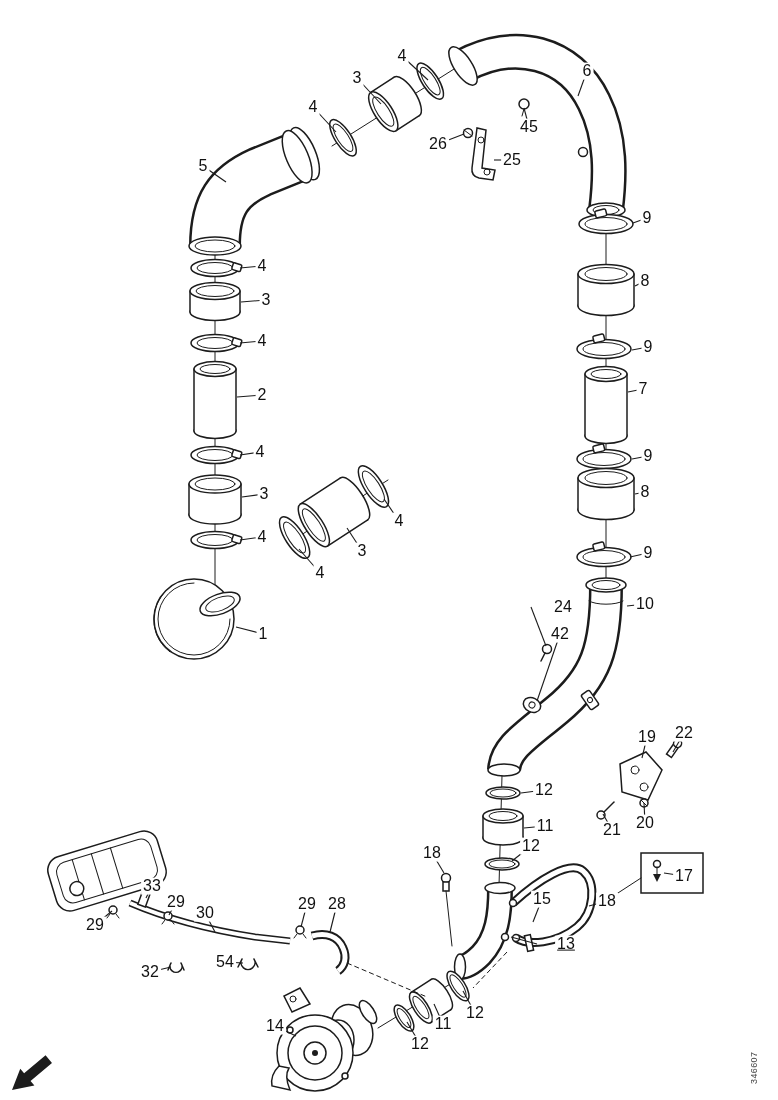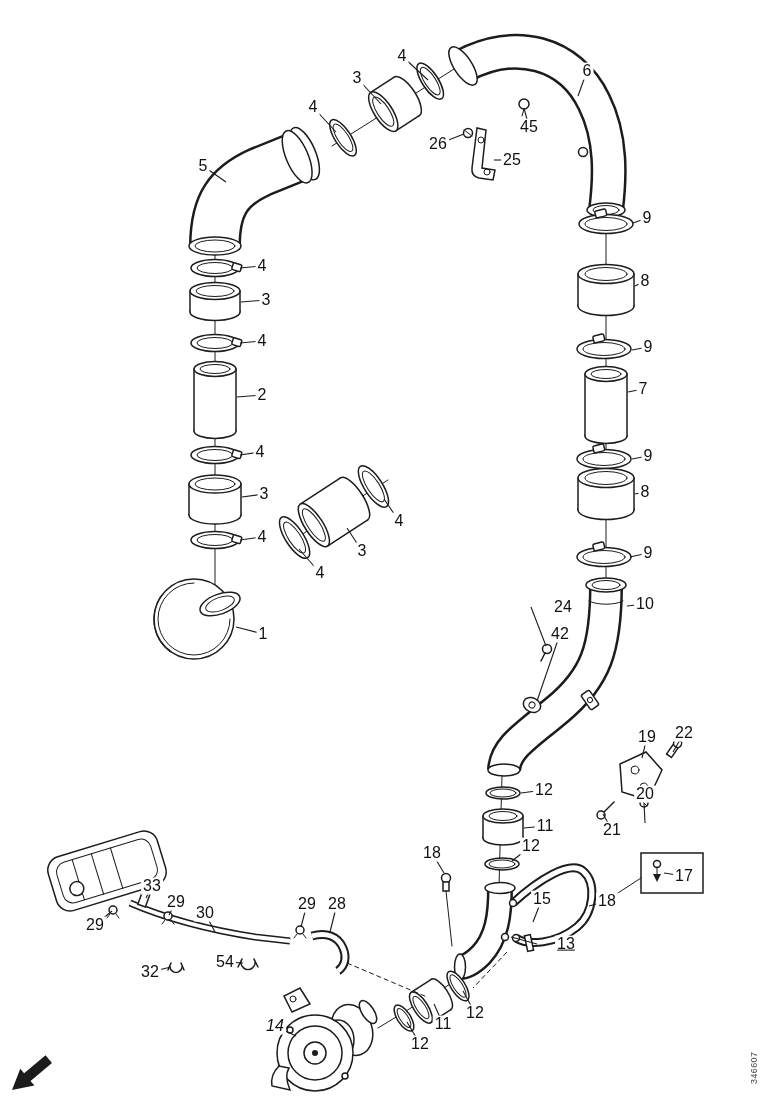--- a/index.html
+++ b/index.html
@@ -467,35 +467,35 @@
       <div class="callout" style="left: 320px; top: 573px;">4</div>
       <div class="callout" style="left: 531px; top: 607px; margin-left: 32px;">24</div>
       <div class="callout" style="left: 645px; top: 604px;">10</div>
       <div class="callout" style="left: 263px; top: 634px;">1</div>
       <div class="callout" style="left: 560px; top: 634px;">42</div>
       <div class="callout" style="left: 647px; top: 737px;">19</div>
       <div class="callout" style="left: 684px; top: 733px;">22</div>
       <div class="callout" style="left: 544px; top: 790px;">12</div>
       <div class="callout" style="left: 545px; top: 826px;">11</div>
       <div class="callout" style="left: 612px; top: 830px;">21</div>
-      <div class="callout" style="left: 645px; top: 794px; text-align: center;">20</div>
+      <div class="callout" style="left: 645px; top: 823px; text-align: center;">20</div>
       <div class="callout" style="left: 531px; top: 846px;">12</div>
       <div class="callout" style="left: 432px; top: 853px;">18</div>
       <div class="callout" style="left: 684px; top: 876px;">17</div>
       <div class="callout" style="left: 152px; top: 886px;">33</div>
       <div class="callout" style="left: 542px; top: 899px;">15</div>
       <div class="callout" style="left: 607px; top: 901px;">18</div>
       <div class="callout" style="left: 176px; top: 902px;">29</div>
       <div class="callout" style="left: 205px; top: 913px;">30</div>
       <div class="callout" style="left: 307px; top: 904px;">29</div>
       <div class="callout" style="left: 337px; top: 904px;">28</div>
       <div class="callout" style="left: 95px; top: 925px;">29</div>
       <div class="callout" style="left: 566px; top: 944px; text-decoration: underline;">13</div>
       <div class="callout" style="left: 225px; top: 962px;">54</div>
       <div class="callout" style="left: 150px; top: 972px; text-align: right;">32</div>
       <div class="callout" style="left: 475px; top: 1013px;">12</div>
       <div class="callout" style="left: 443px; top: 1024px;">11</div>
-      <div class="callout" style="left: 275px; top: 1026px; font-style: italic;">14</div>
+      <div class="callout" style="left: 275px; top: 1026px;">14</div>
       <div class="callout" style="left: 420px; top: 1044px;">12</div>
     </div>
 
   <div class="docnum">346607</div>
 </div>
 
 </body></html>

